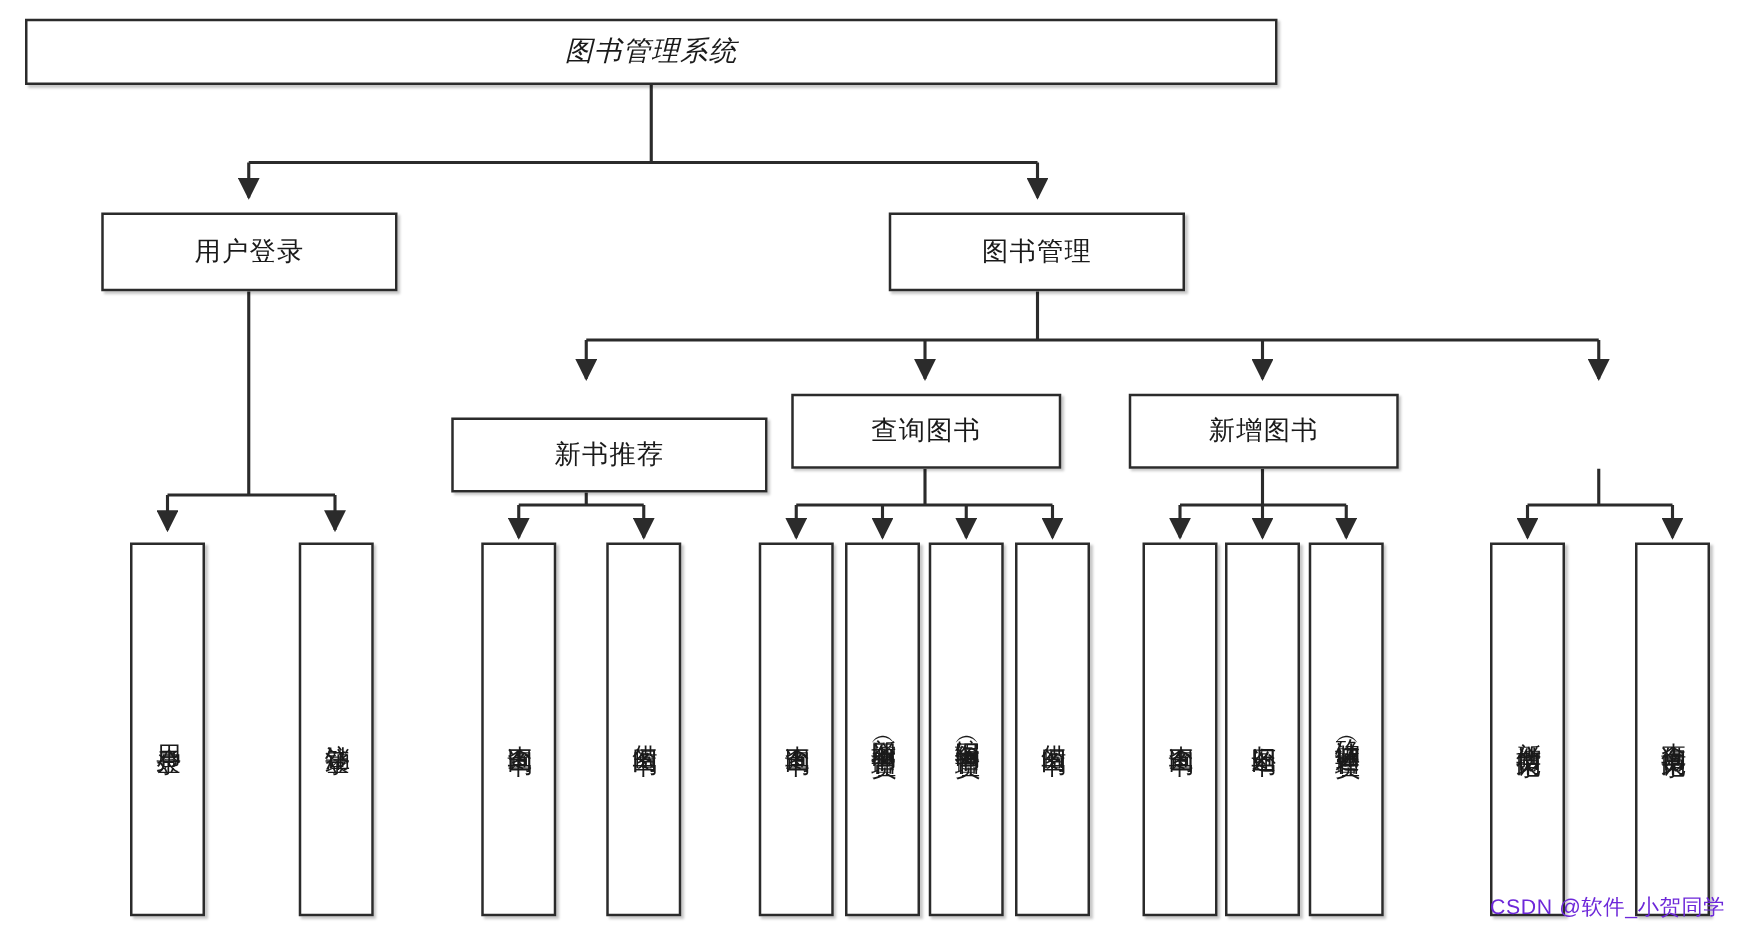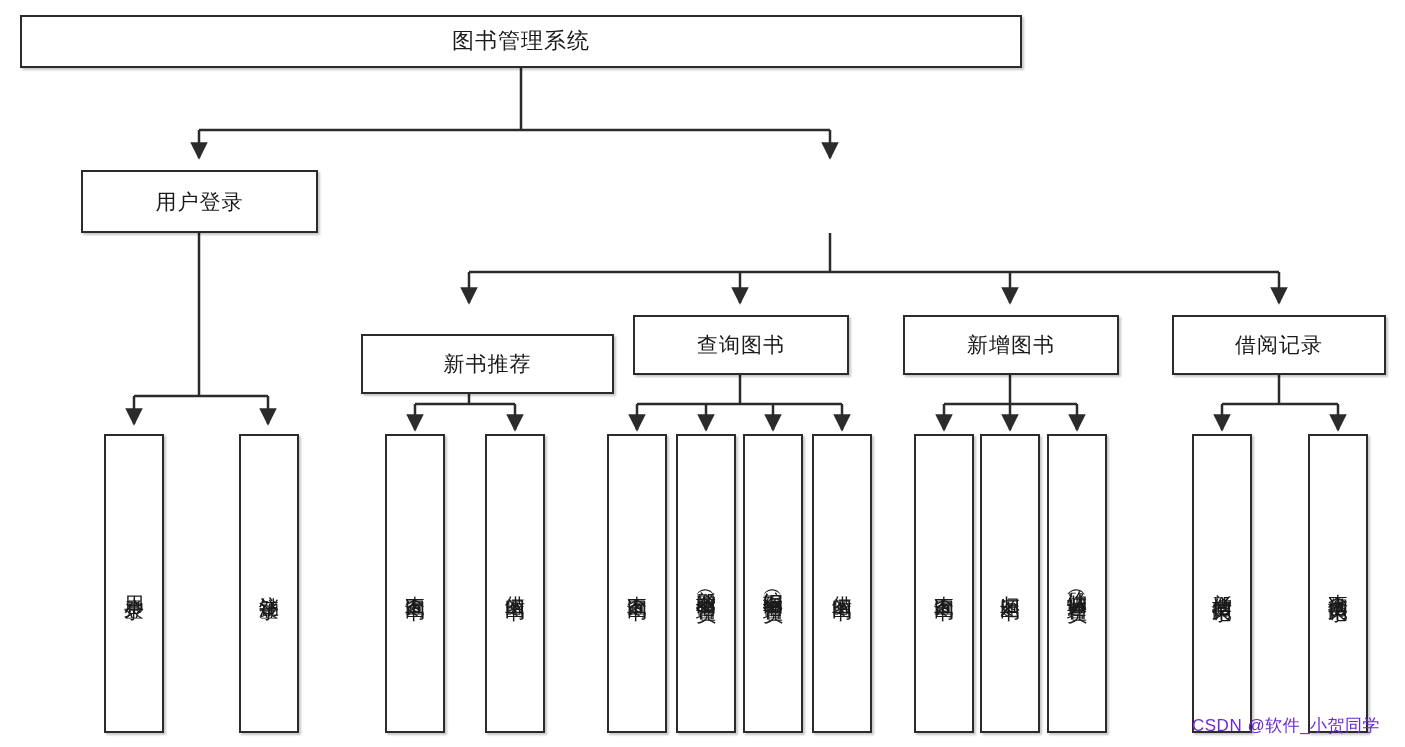--- a/index.html
+++ b/index.html
@@ -36,20 +36,21 @@
     color: #1a1a1a;
   }
   .node.h {
     font-size: 21px;
     line-height: 1.2;
     letter-spacing: 1px;
     white-space: nowrap;
   }
   .node.root {
     font-size: 22px;
+    font-style: italic;
   }
   .node.v {
     writing-mode: vertical-rl;
     text-orientation: upright;
     font-size: 20px;
     line-height: 1.25;
     letter-spacing: 2px;
     align-items: center;
     justify-content: center;
     padding: 6px 0;
@@ -127,33 +128,33 @@
     </g>
   </svg>
 
   <div class="node h root" style="left:20px; top:15px; width:1002px; height:53px;">
     <span>图书管理系统</span>
   </div>
 
   <div class="node h" style="left:81px; top:170px; width:237px; height:63px;">
     <span>用户登录</span>
   </div>
+  <div class="node h" style="left:711px; top:170px; width:237px; height:63px;">
+    <span>图书管理</span>
+  </div>
 
   <div class="node h" style="left:361px; top:334px; width:253px; height:60px;">
     <span>新书推荐</span>
   </div>
   <div class="node h" style="left:633px; top:315px; width:216px; height:60px;">
     <span>查询图书</span>
   </div>
   <div class="node h" style="left:903px; top:315px; width:216px; height:60px;">
     <span>新增图书</span>
   </div>
-  <div class="node h" style="left:1172px; top:315px; width:214px; height:60px;">
-    <span>借阅记录</span>
-  </div>
 
   <div class="node v" style="left:104px; top:434px; width:60px; height:299px;">
     <span class="vlabel">用户登录</span>
   </div>
   <div class="node v" style="left:239px; top:434px; width:60px; height:299px;">
     <span class="vlabel">注销登录</span>
   </div>
 
   <div class="node v" style="left:385px; top:434px; width:60px; height:299px;">
     <span class="vlabel">查询图书</span>

